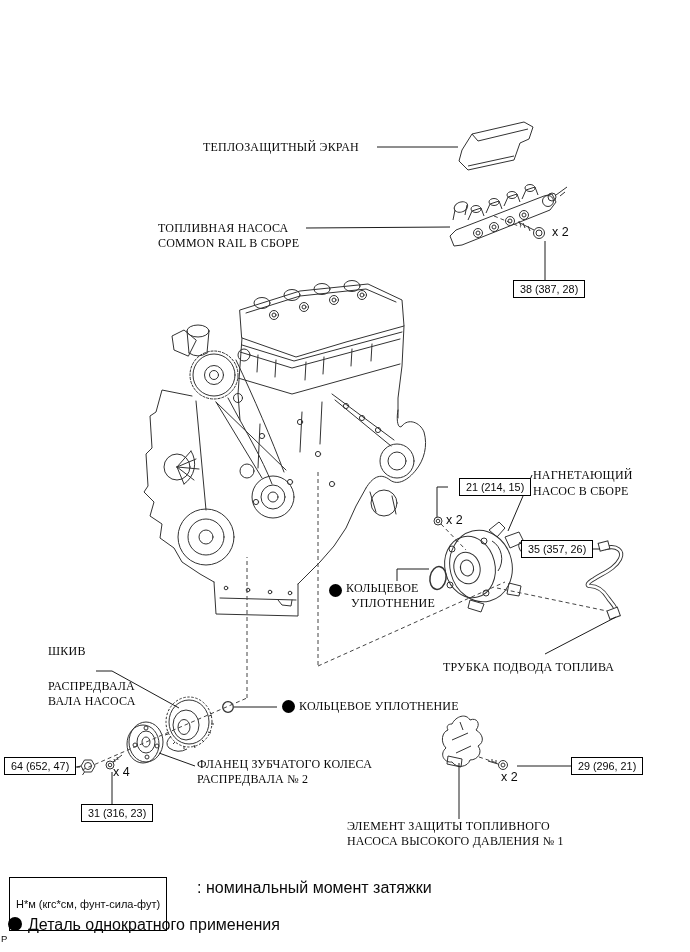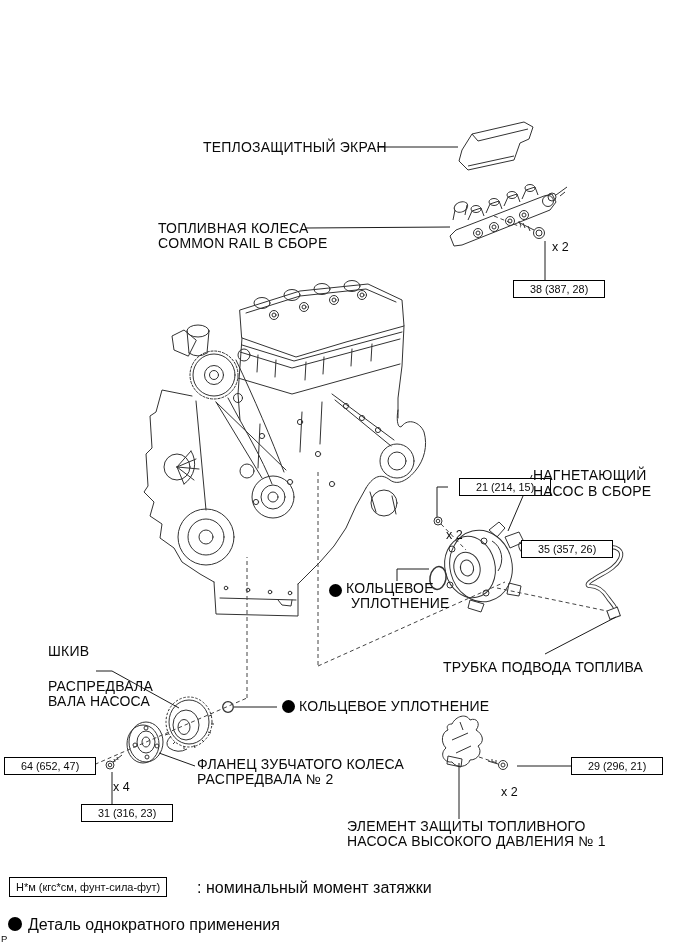--- a/index.html
+++ b/index.html
@@ -1,24 +1,24 @@
 <!DOCTYPE html>
 <html><head>
 <meta charset="utf-8">
 <style>
   html,body{margin:0;padding:0;background:#fff;}
   .canvas{position:relative;width:690px;height:952px;background:#fff;overflow:hidden;
           font-family:"Liberation Sans",sans-serif;color:#000;}
   .art{position:absolute;left:0;top:0;}
-  .lbl{position:absolute;font-size:14px;line-height:15px;letter-spacing:.2px;white-space:nowrap;color:#0a0a0a;}
-  .tq{position:absolute;border:1.6px solid #000;background:#fff;padding:2px 16px;
+  .lbl{position:absolute;font-size:12px;line-height:15px;letter-spacing:.2px;white-space:nowrap;color:#0a0a0a;font-family:Liberation Serif, serif;}
+  .tq{position:absolute;border:1.6px solid #000;background:#fff;padding:2px 6px;
       font-size:10.8px;line-height:12px;white-space:nowrap;color:#0a0a0a;}
-  .mult{position:absolute;font-size:12.5px;line-height:13px;white-space:nowrap;color:#0a0a0a;margin-top:15px;}
+  .mult{position:absolute;font-size:12.5px;line-height:13px;white-space:nowrap;color:#0a0a0a;}
   .dot{position:absolute;width:13px;height:13px;border-radius:50%;background:#000;}
-  .legend-box{position:absolute;border:1.6px solid #000;background:#fff;padding:3px 6px;
+  .legend-box{position:absolute;border:1.6px solid #000;background:#fff;padding:20px 6px;
       font-size:11px;line-height:12px;white-space:nowrap;color:#0a0a0a;}
   .legend-txt{position:absolute;font-size:16px;line-height:14px;white-space:nowrap;color:#0a0a0a;}
   .legend-dot{position:absolute;width:14px;height:14px;border-radius:50%;background:#000;}
   .pagemark{position:absolute;font-size:9.5px;color:#0a0a0a;}
 </style>
 </head>
 <body>
 
 <div class="canvas">
 
@@ -249,21 +249,21 @@
       <path d="M318,666 L505,582"></path>
       <path d="M441,524 L466,550"></path>
       <path d="M494,216 L521,227"></path>
       <path d="M497,588 L607,611"></path>
       <path d="M479,757 L497,763"></path>
     </g>
   </svg>
 
   <div class="lbl" style="left:203px;top:140px">ТЕПЛОЗАЩИТНЫЙ ЭКРАН</div>
 
-  <div class="lbl" style="left:158px;top:221px">ТОПЛИВНАЯ КОЛЕСА</div>
+  <div class="lbl" style="left:158px;top:221px">ТОПЛИВНАЯ НАСОСА</div>
   <div class="lbl" style="left:158px;top:236px">COMMON RAIL В СБОРЕ</div>
 
   <div class="tq" style="left:513px;top:280px">38 (387, 28)</div>
   <div class="mult" style="left:552px;top:226px">x 2</div>
 
   <div class="tq" style="left:459px;top:478px">21 (214, 15)</div>
   <div class="mult" style="left:446px;top:514px">x 2</div>
 
   <div class="lbl" style="left:533px;top:468px">НАГНЕТАЮЩИЙ</div>
   <div class="lbl" style="left:533px;top:484px">НАСОС В СБОРЕ</div>

